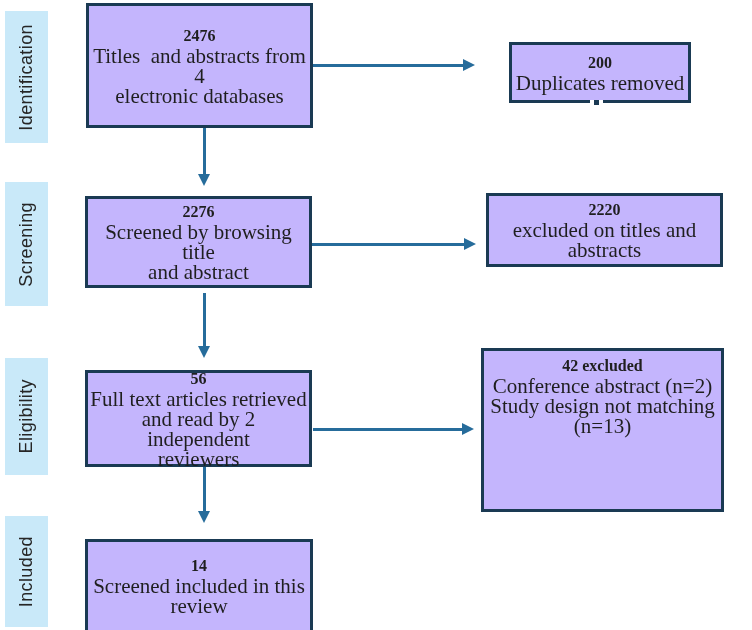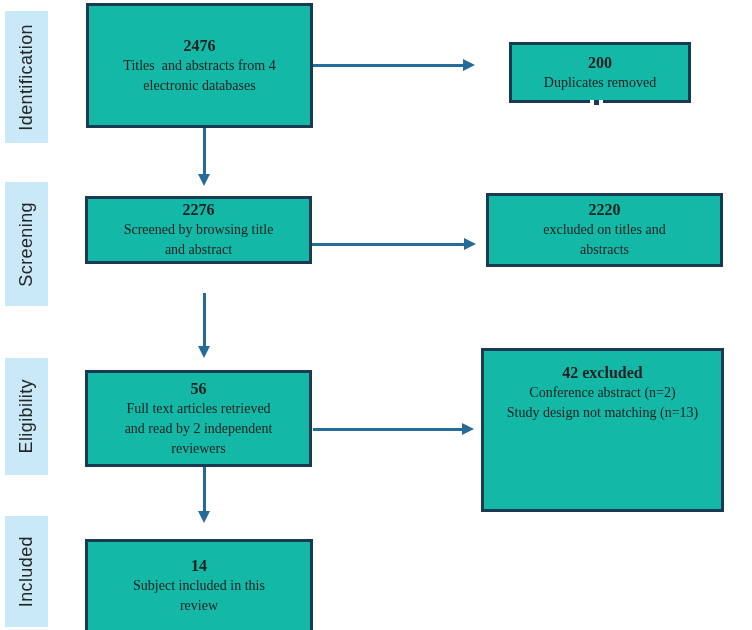--- a/index.html
+++ b/index.html
@@ -28,29 +28,29 @@
     font-family:"Liberation Sans", sans-serif;
     font-size:18px;
     color:#262626;
     letter-spacing:.4px;
     white-space:nowrap;
   }
   .box{
     position:absolute;
     box-sizing:border-box;
     border:3px solid var(--border);
-    background:#14b8a6;
+    background:#c4b5fd;
     display:flex;flex-direction:column;
     justify-content:center;align-items:center;
     text-align:center;
     color:var(--text);
   }
-  .box.top-aligned{justify-content:flex-start;padding-top:12px;}
+  .box.top-aligned{justify-content:flex-start;padding-top:5px;}
   .count{font-size:16px;font-weight:700;line-height:20px;white-space:pre-wrap;}
-  .line{font-size:14px;line-height:20px;white-space:pre-wrap;}
+  .line{font-size:21px;line-height:20px;white-space:pre-wrap;}
   .shaft-v{position:absolute;width:3px;background:var(--arrow);}
   .shaft-h{position:absolute;height:3px;background:var(--arrow);}
   .head-down{
     position:absolute;width:0;height:0;
     border-left:6px solid transparent;
     border-right:6px solid transparent;
     border-top:12px solid var(--arrow);
   }
   .head-right{
     position:absolute;width:0;height:0;
@@ -87,21 +87,21 @@
 
   <div class="box" style="left:509px;top:42px;width:182px;height:61px;">
     <div class="count">200</div>
     <div class="line">Duplicates removed</div>
   </div>
 
   <div class="notch-gap" style="left:590px;top:100px;width:4px;height:4px;"></div>
   <div class="notch-gap" style="left:599px;top:100px;width:4px;height:4px;"></div>
   <div class="notch-dash" style="left:594px;top:101px;width:5px;height:4px;"></div>
 
-  <div class="box" style="left:85px;top:196px;width:227px;height:68px;">
+  <div class="box" style="left:85px;top:196px;width:227px;height:92px;">
     <div class="count">2276</div>
     <div class="line">Screened by browsing title</div>
     <div class="line">and abstract</div>
   </div>
 
   <div class="box" style="left:486px;top:193px;width:237px;height:74px;">
     <div class="count">2220</div>
     <div class="line">excluded on titles and</div>
     <div class="line">abstracts</div>
   </div>
@@ -114,21 +114,21 @@
   </div>
 
   <div class="box top-aligned" style="left:481px;top:348px;width:243px;height:164px;">
     <div class="count">42 excluded</div>
     <div class="line">Conference abstract (n=2)</div>
     <div class="line">Study design not matching (n=13)</div>
   </div>
 
   <div class="box" style="left:85px;top:532px;width:228px;height:94px;margin-top:7px;">
     <div class="count">14</div>
-    <div class="line">Subject included in this</div>
+    <div class="line">Screened included in this</div>
     <div class="line">review</div>
   </div>
 
   <div class="shaft-v" style="left:203px;top:128px;height:46px;"></div>
   <div class="head-down" style="left:198px;top:174px;"></div>
 
   <div class="shaft-v" style="left:203px;top:293px;height:53px;"></div>
   <div class="head-down" style="left:198px;top:346px;"></div>
 
   <div class="shaft-v" style="left:203px;top:467px;height:44px;"></div>

